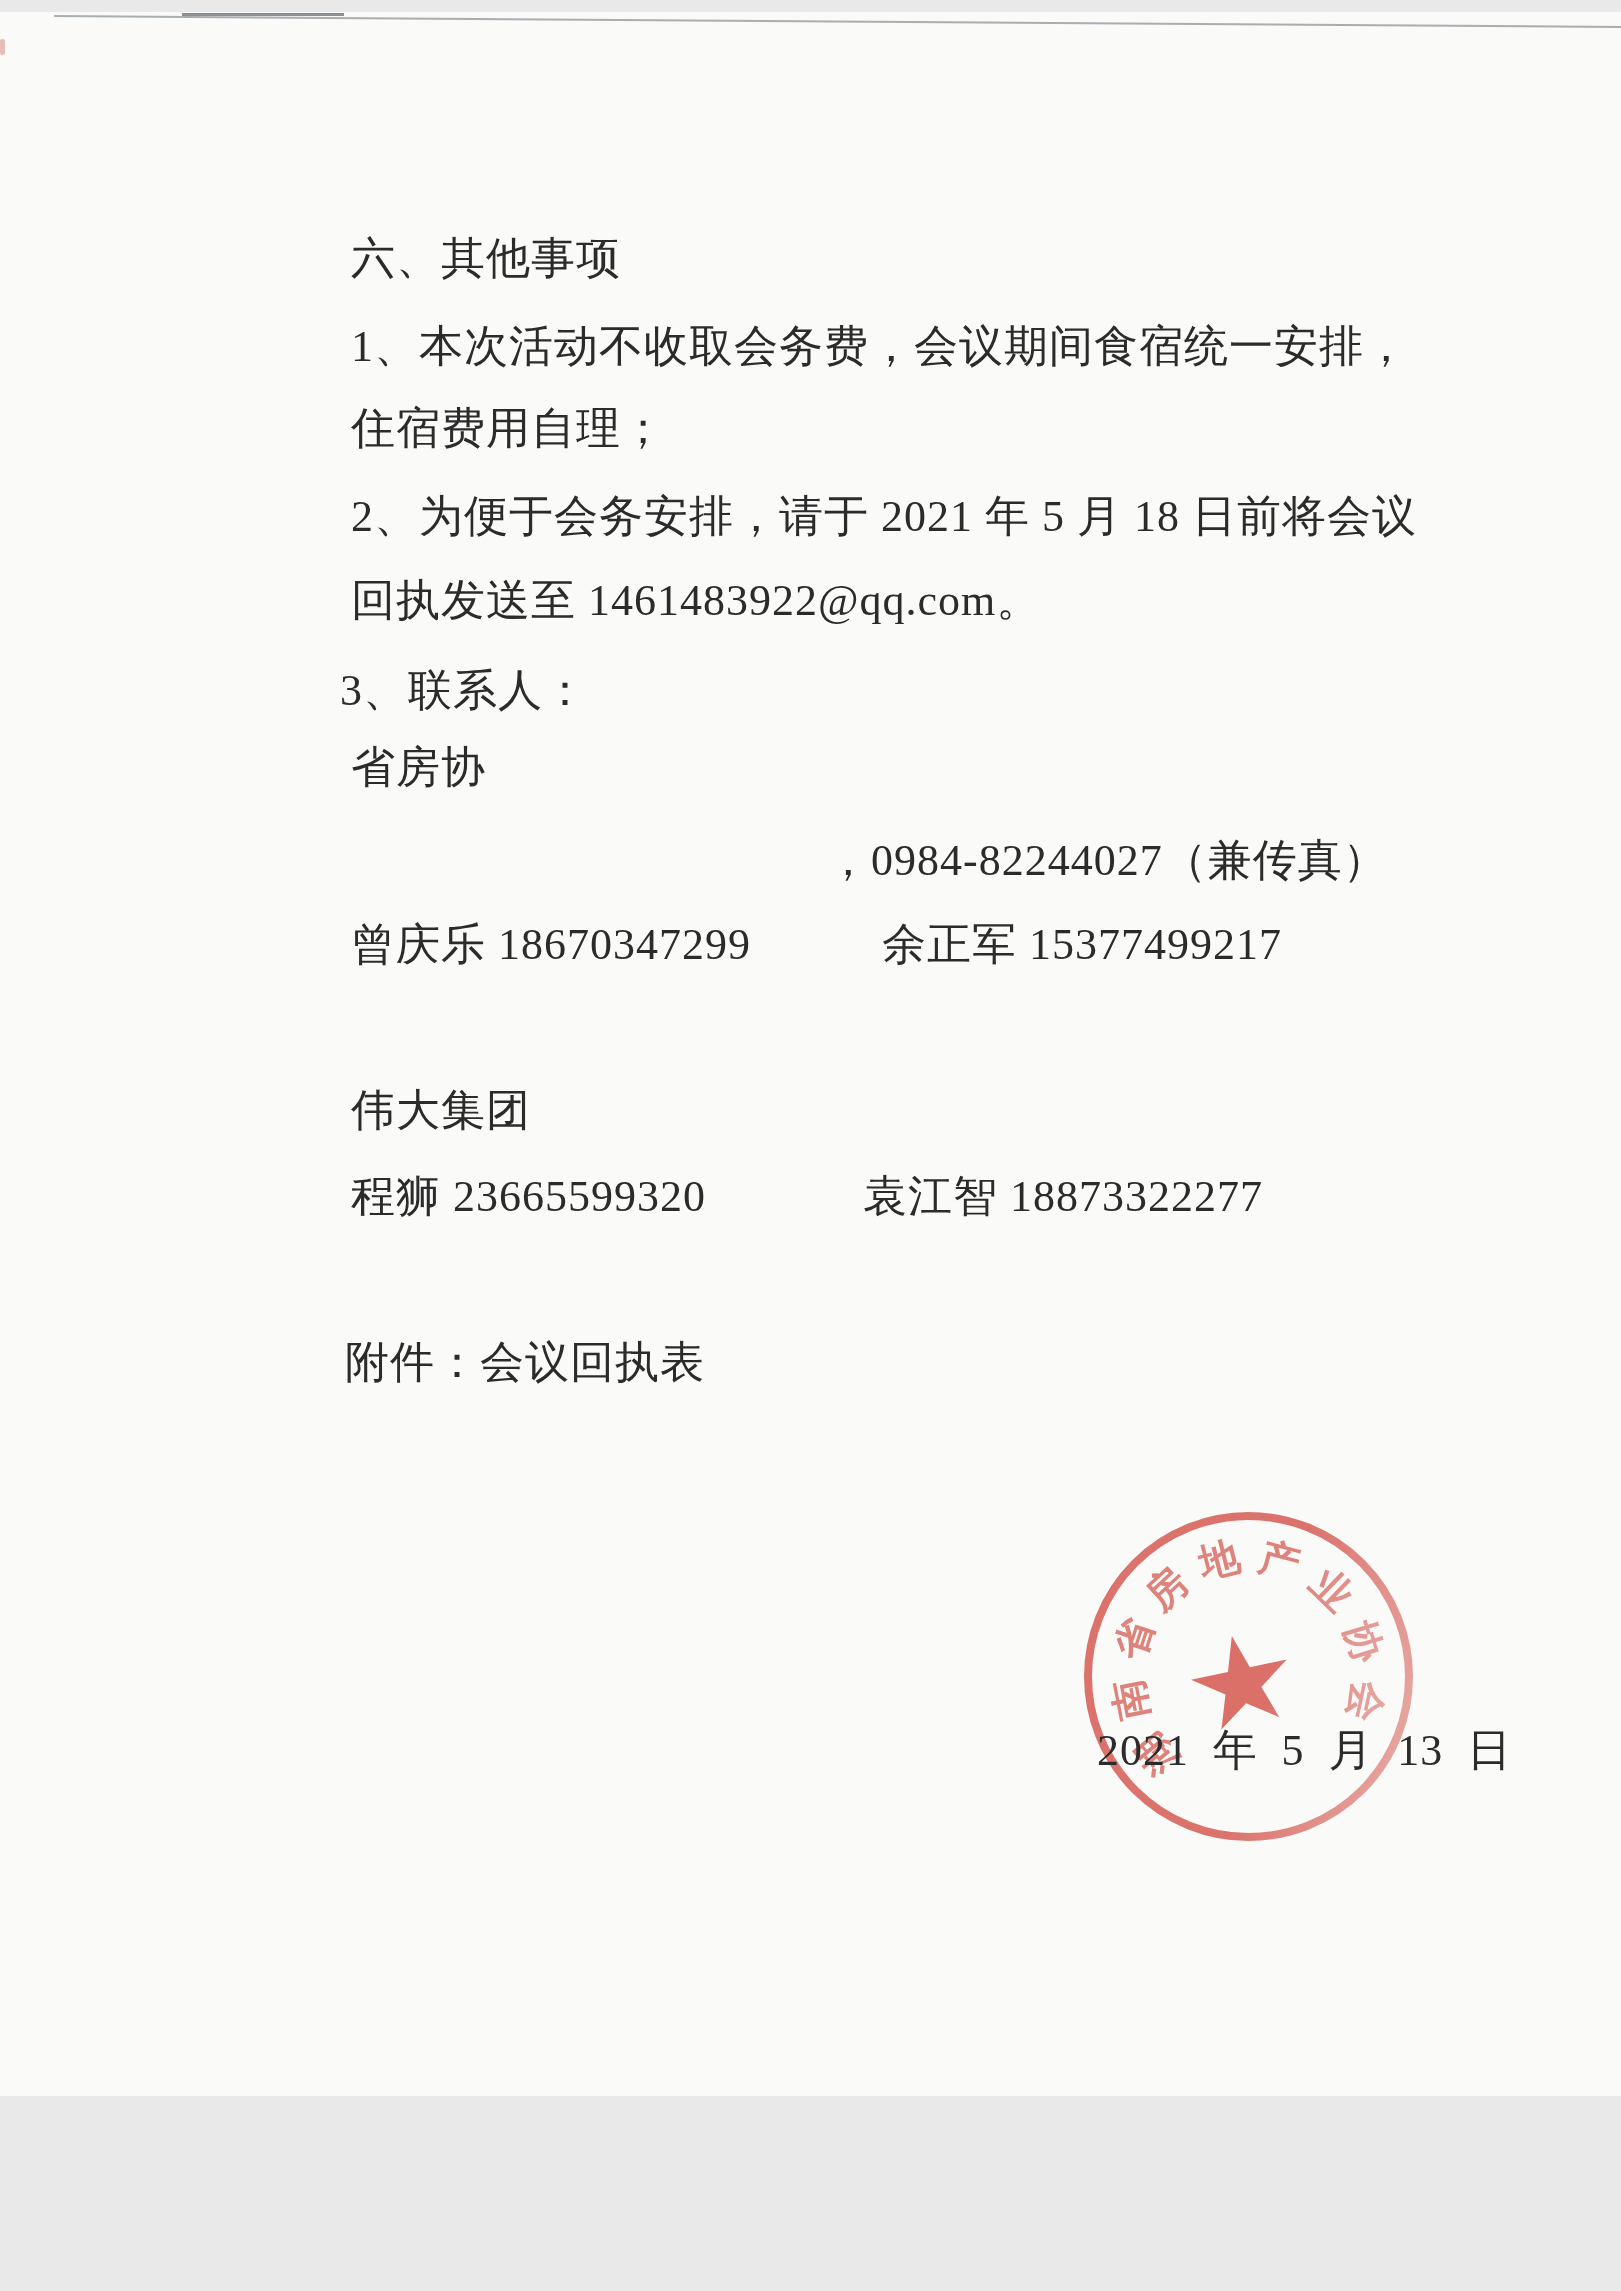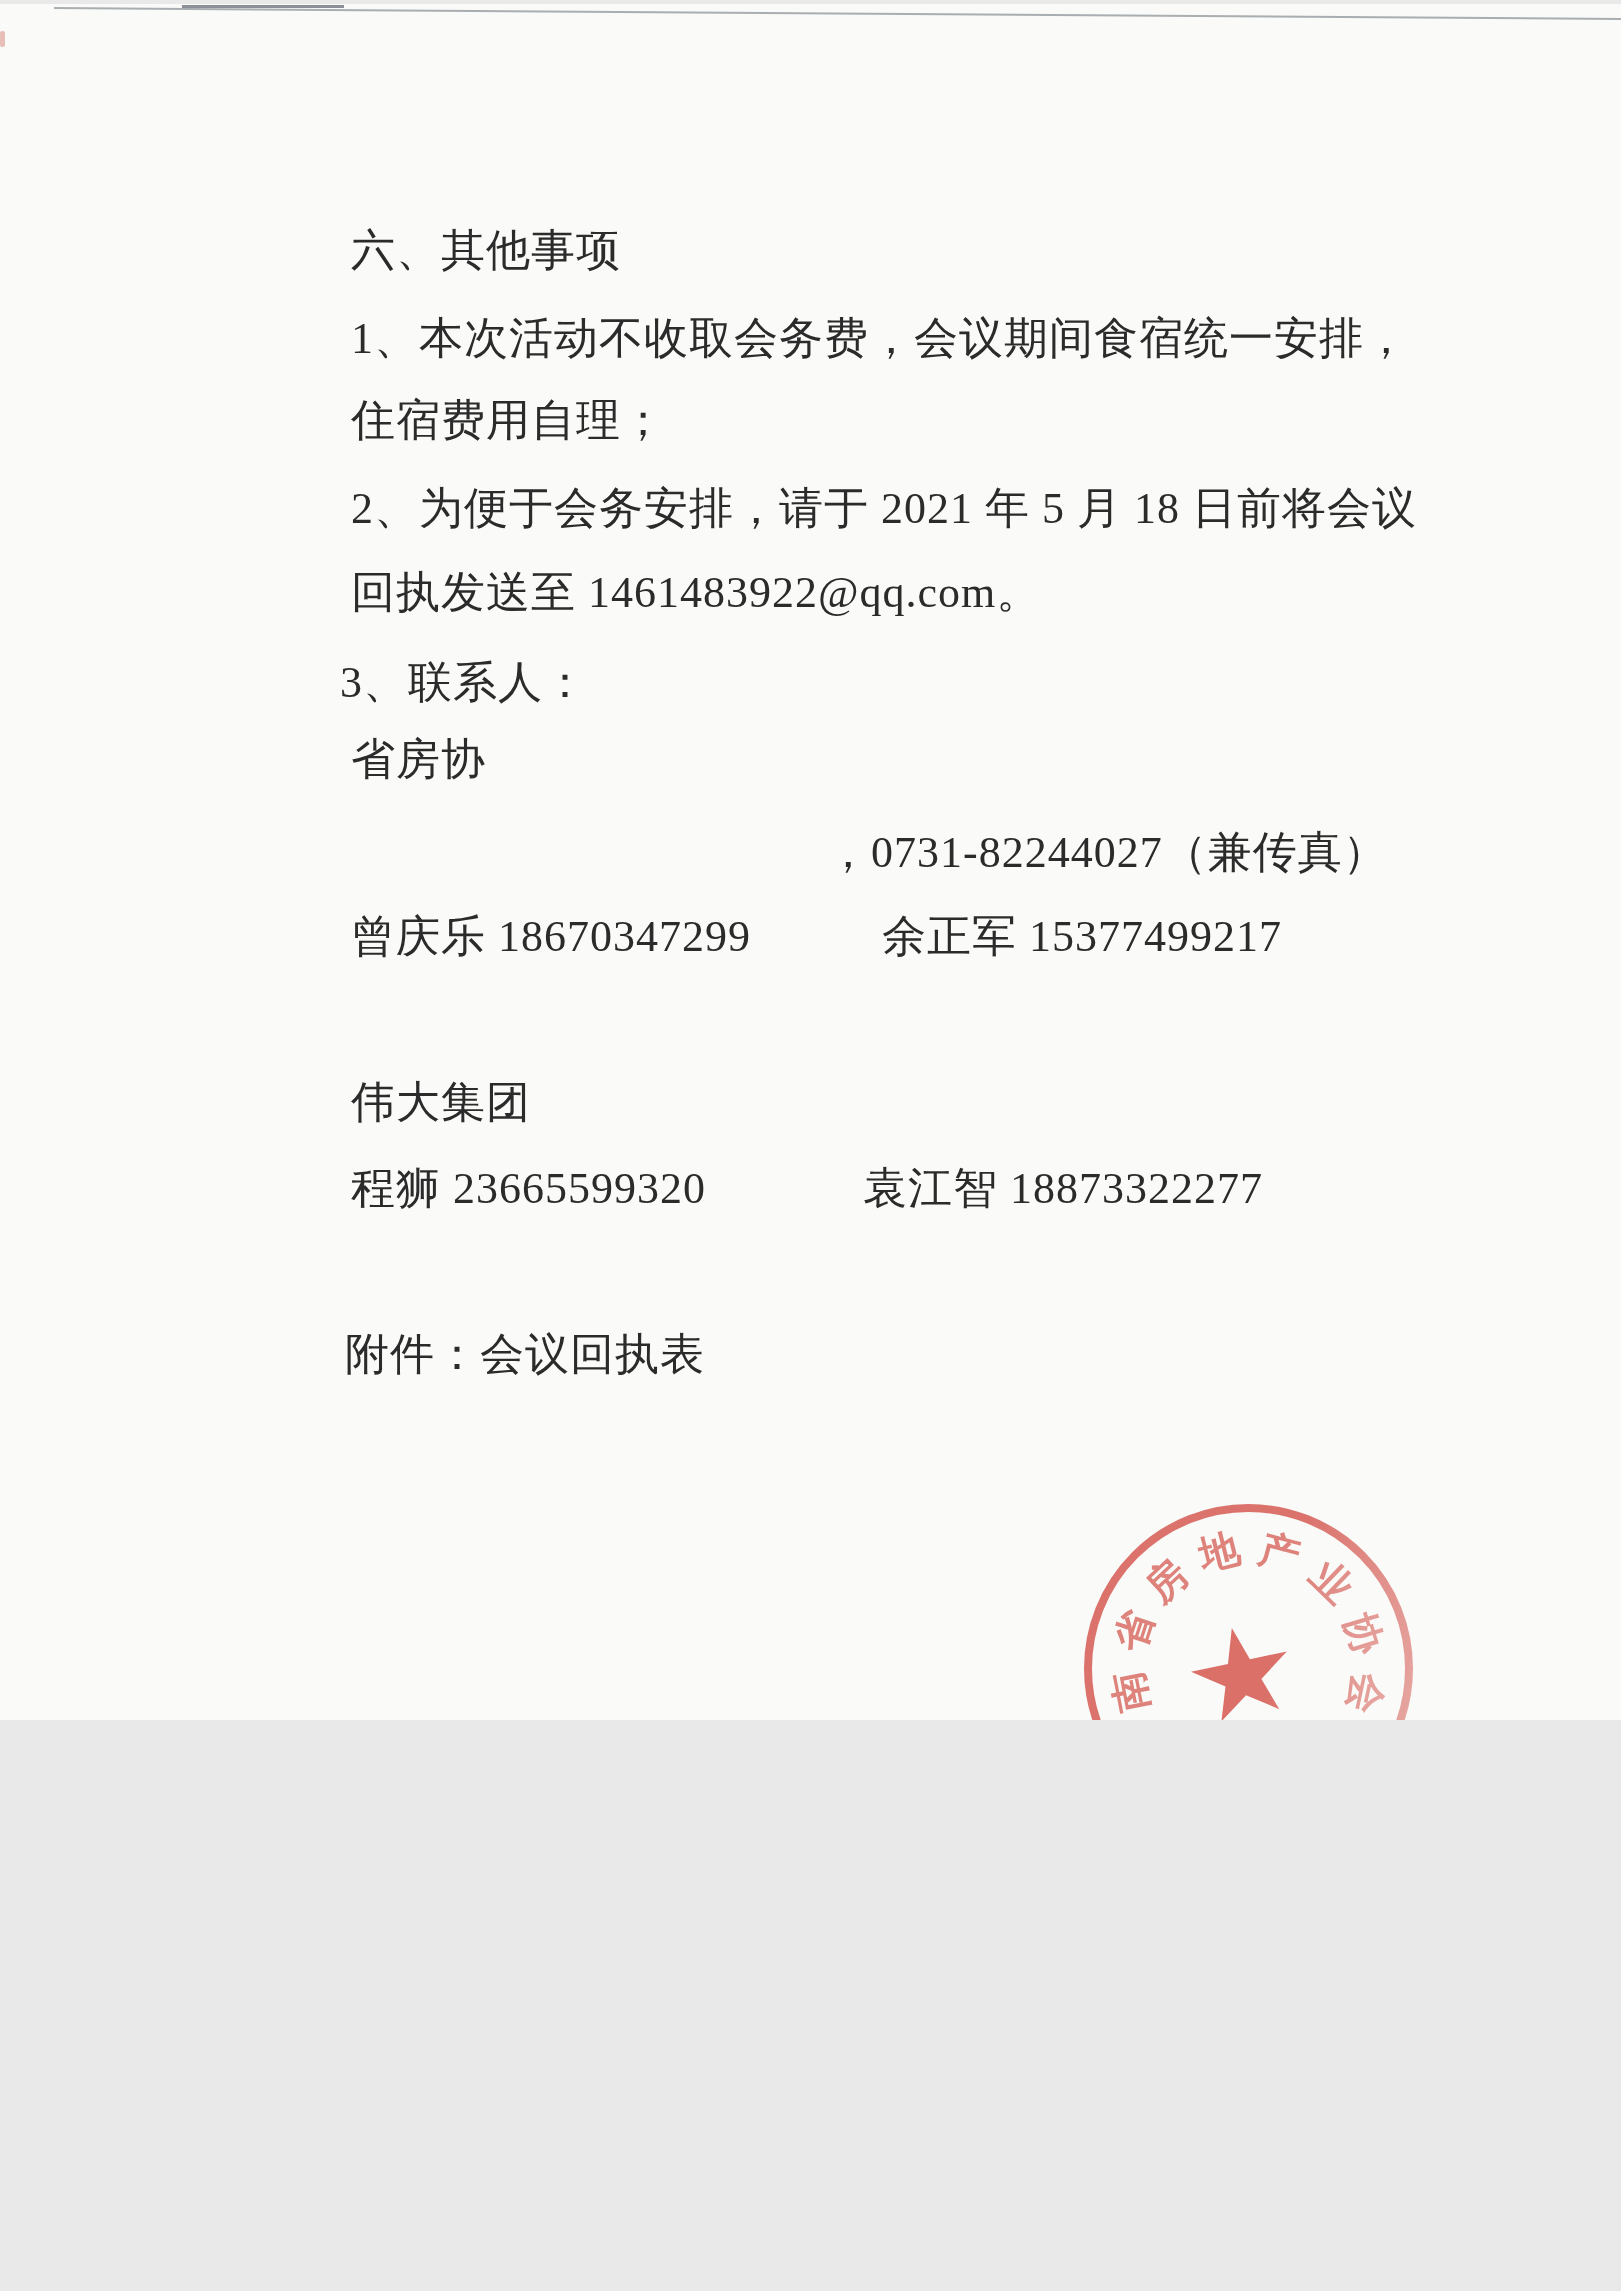--- a/index.html
+++ b/index.html
@@ -1,20 +1,20 @@
 <!DOCTYPE html>
 <html style="--page-bg: #fafaf8; --ink: #2b2b2b; --stamp-red: #d4544c;"><head>
 <meta charset="utf-8">
 <style>
   html, body { margin: 0; padding: 0; background: #e9e9e9; }
   .page {
     position: relative;
     width: 1621px;
-    height: 1716px;
-    margin: 4px auto;
+    height: 2084px;
+    margin: 12px auto;
     background: var(--page-bg, #fafaf8);
     overflow: hidden;
     font-family: "Liberation Serif", "DejaVu Serif", serif;
     color: var(--ink, #2b2b2b);
   }
   
   .scan-line {
     position: absolute; left: 54px; top: 2.9px;
     width: 1573px; height: 2px;
     background: #9aa0a4; opacity: 0.85;
@@ -99,21 +99,21 @@
   <div class="line" style="left:351px; top:309px;">1、本次活动不收取会务费，会议期间食宿统一安排，</div>
   <div class="line" style="left:351px; top:391px;">住宿费用自理；</div>
 
   <div class="line" style="left:351px; top:479px;">2、为便于会务安排，请于 2021 年 5 月 18 日前将会议</div>
   <div class="line" style="left:351px; top:563px;">回执发送至 1461483922@qq.com。</div>
 
   <div class="line" style="left:340px; top:653px;">3、联系人：</div>
 
   <div class="line" style="left:351px; top:730px;">省房协</div>
 
-  <div class="line" style="left:826px; top:823px;">，0731-82244027（兼传真）</div>
+  <div class="line" style="left:826px; top:823px;">，0984-82244027（兼传真）</div>
 
   <div class="line" style="left:351px; top:907px;">曾庆乐 18670347299</div>
   <div class="line" style="left:882px; top:907px;">余正军 15377499217</div>
 
   <div class="line" style="left:351px; top:1073px;">伟大集团</div>
 
   <div class="line" style="left:351px; top:1159px;">程狮 23665599320</div>
   <div class="line" style="left:863px; top:1159px;">袁江智 18873322277</div>
 
   <div class="line" style="left:345px; top:1325px;">附件：会议回执表</div>

